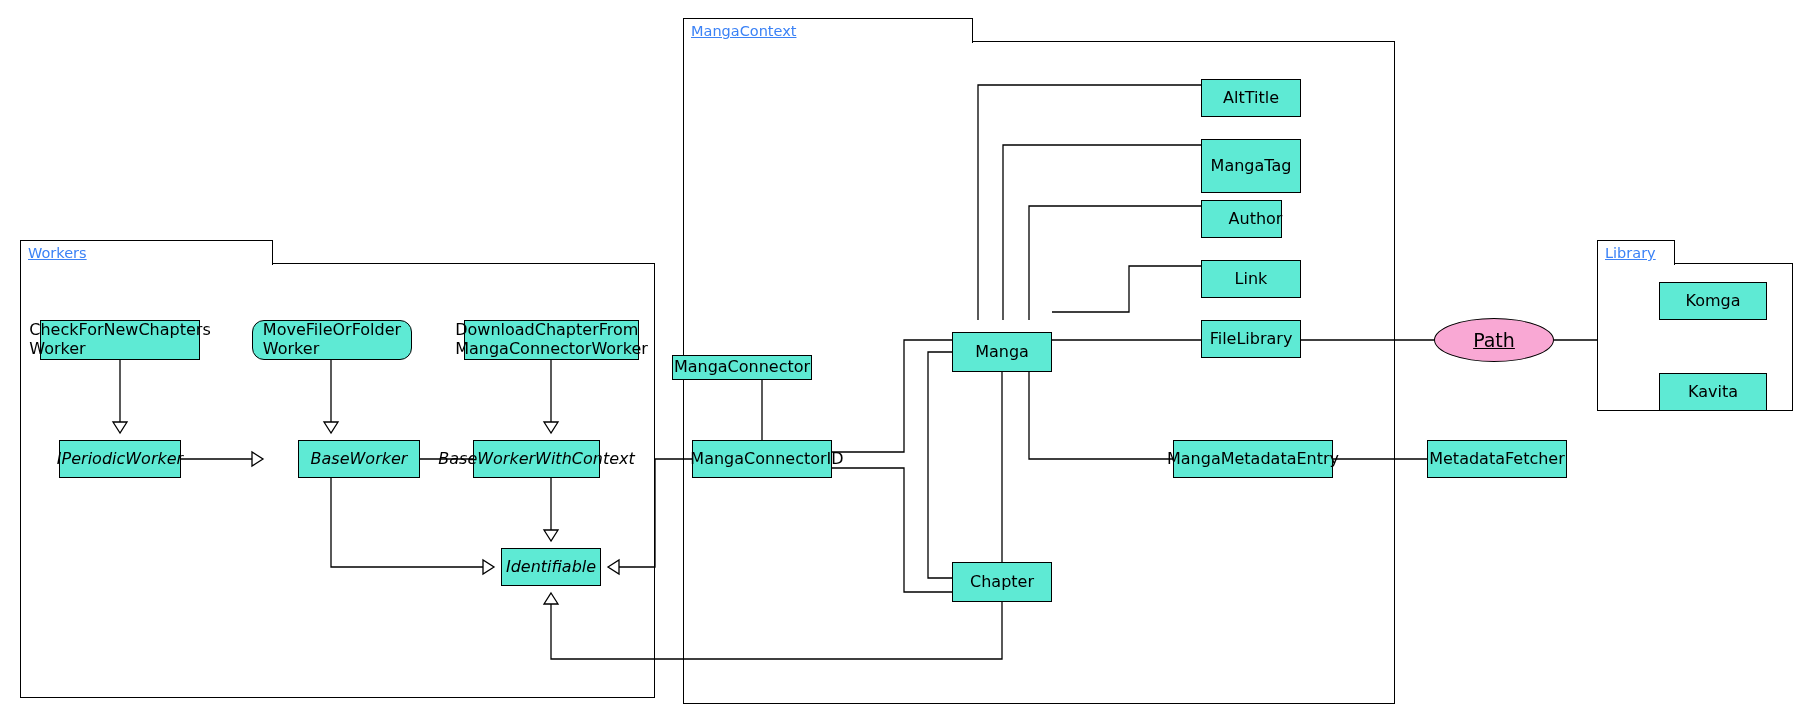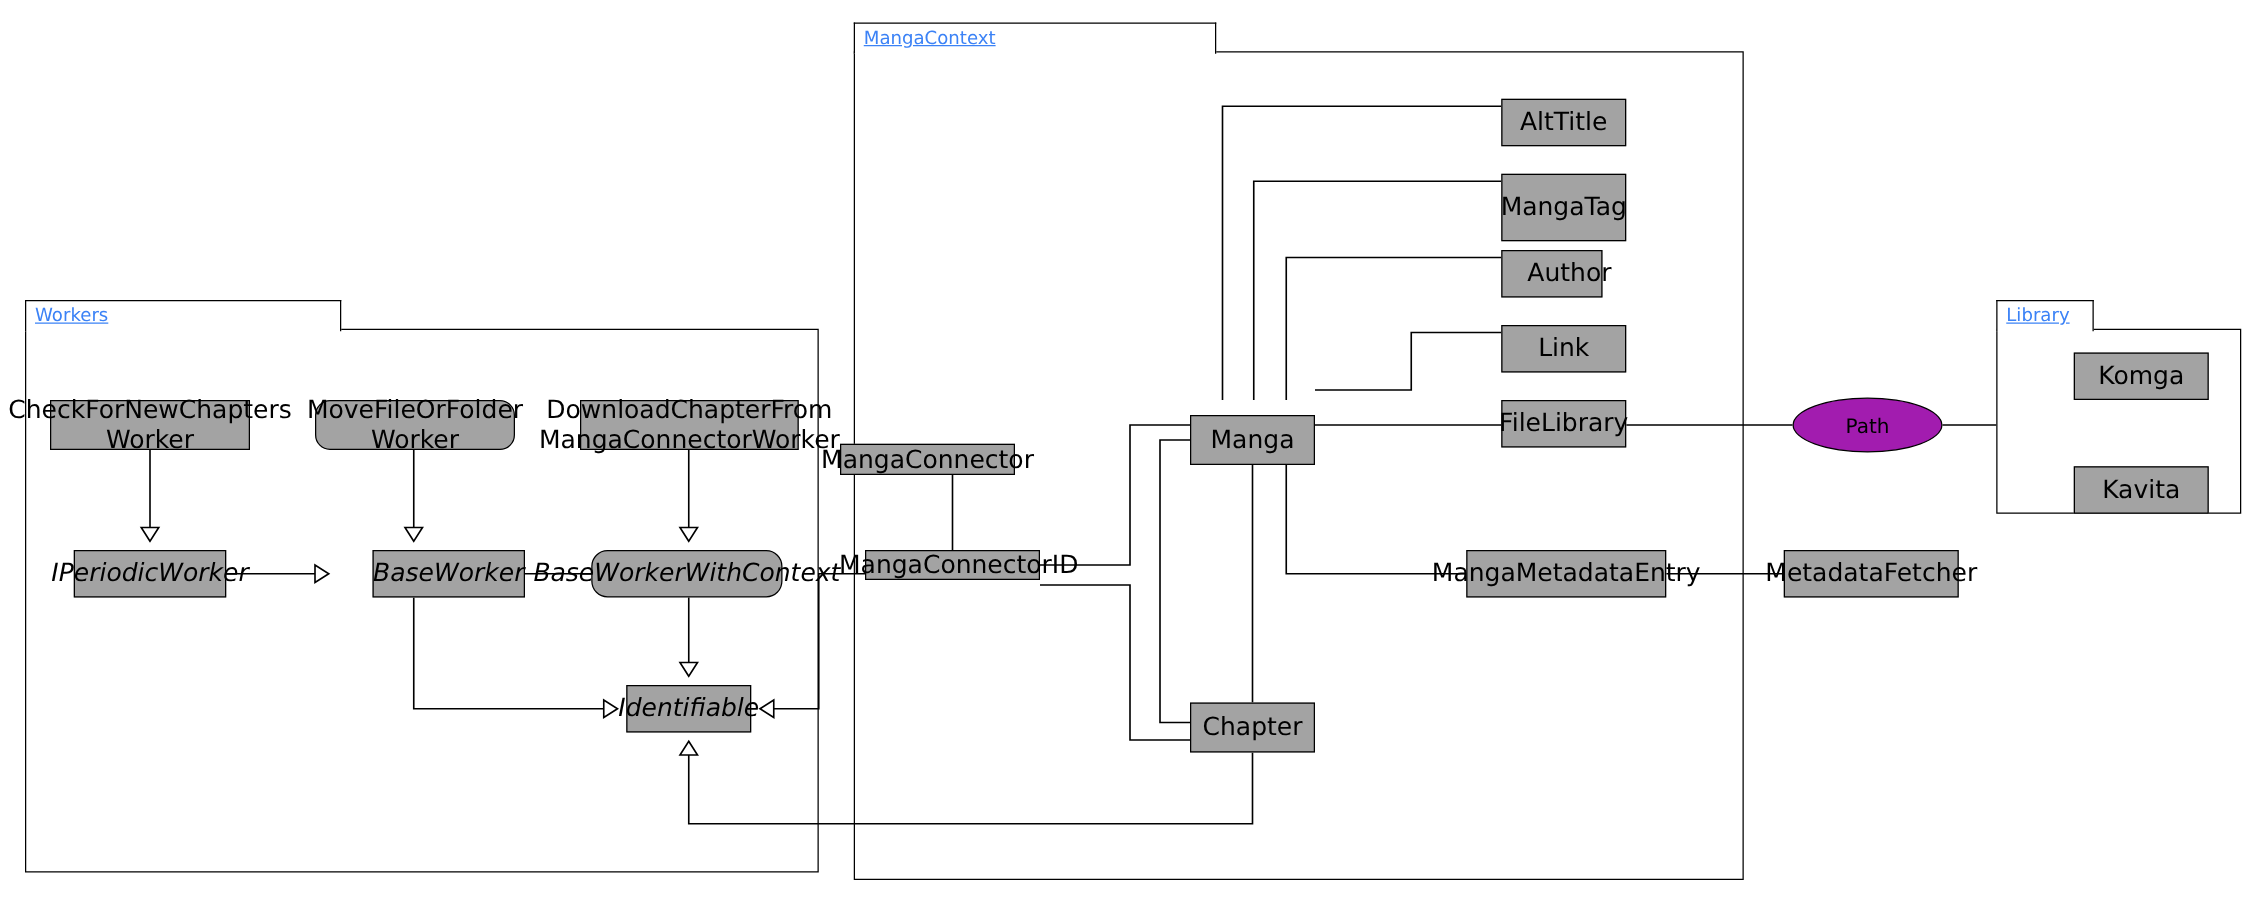--- a/index.html
+++ b/index.html
@@ -23,26 +23,25 @@
     left: 0;
     top: 0;
     width: 1800px;
     height: 720px;
     pointer-events: none;
   }
   .node {
     position: absolute;
     box-sizing: border-box;
     border: 1.3px solid #000000;
-    background: #a3a3a3;
+    background: #5eead4;
     display: flex;
     align-items: center;
     justify-content: center;
-    text-align: center;
-    font-size: 20px;
+    font-size: 16px;
     line-height: 1.18;
     color: #000000;
     white-space: pre-line;
     z-index: 3;
   }
   .node.abstract {
     font-style: italic;
   }
   .pkg-tab {
     position: absolute;
@@ -63,27 +62,28 @@
     box-sizing: border-box;
     border: 1.3px solid #000000;
     background: transparent;
     z-index: 1;
   }
   .ellipse-node {
     position: absolute;
     box-sizing: border-box;
     border: 1.3px solid #000000;
     border-radius: 50%;
-    background: #a21caf;
+    background: #f9a8d4;
     display: flex;
     align-items: center;
     justify-content: center;
-    font-size: 16px;
+    font-size: 19px;
     color: #000000;
     z-index: 3;
+    text-decoration: underline;
   }
 </style>
 </head>
 <body>
 
 <div id="canvas">
 
   <svg id="edges" viewBox="0 0 1800 720" xmlns="http://www.w3.org/2000/svg">
       <g>
         <polyline points="120,360 120,422" fill="none" stroke="#000000" stroke-width="1.3" stroke-linecap="butt" stroke-linejoin="miter"></polyline>
@@ -175,24 +175,24 @@
     </div>
   <div id="node-layer">
       <div class="node" style="left: 40px; top: 320px; width: 160px; height: 40px;">CheckForNewChapters
 Worker</div>
       <div class="node" style="left: 252px; top: 320px; width: 160px; height: 40px; border-radius: 12px;">MoveFileOrFolder
 Worker</div>
       <div class="node" style="left: 464px; top: 320px; width: 175px; height: 40px;">DownloadChapterFrom
 MangaConnectorWorker</div>
       <div class="node abstract" style="left: 59px; top: 440px; width: 122px; height: 38px;">IPeriodicWorker</div>
       <div class="node abstract" style="left: 270px; top: 440px; width: 122px; height: 38px; margin-left: 28px;">BaseWorker</div>
-      <div class="node abstract" style="left: 473px; top: 440px; width: 153px; height: 38px; border-radius: 13px;">BaseWorkerWithContext</div>
+      <div class="node abstract" style="left: 473px; top: 440px; width: 127px; height: 38px;">BaseWorkerWithContext</div>
       <div class="node abstract" style="left: 501px; top: 548px; width: 100px; height: 38px;">Identifiable</div>
       <div class="node" style="left: 672px; top: 320px; width: 140px; height: 25px; margin-top: 35px;">MangaConnector</div>
-      <div class="node" style="left: 692px; top: 440px; width: 140px; height: 24px; padding-left: 10px;">MangaConnectorID</div>
+      <div class="node" style="left: 692px; top: 440px; width: 140px; height: 38px; padding-left: 10px;">MangaConnectorID</div>
       <div class="node" style="left: 952px; top: 332px; width: 100px; height: 40px;">Manga</div>
       <div class="node" style="left: 952px; top: 562px; width: 100px; height: 40px;">Chapter</div>
       <div class="node" style="left: 1201px; top: 79px; width: 100px; height: 38px;">AltTitle</div>
       <div class="node" style="left: 1201px; top: 139px; width: 100px; height: 54px;">MangaTag</div>
       <div class="node" style="left: 1201px; top: 200px; width: 81px; height: 38px; padding-left: 28px;">Author</div>
       <div class="node" style="left: 1201px; top: 260px; width: 100px; height: 38px;">Link</div>
       <div class="node" style="left: 1201px; top: 320px; width: 100px; height: 38px;">FileLibrary</div>
       <div class="node" style="left: 1173px; top: 440px; width: 160px; height: 38px;">MangaMetadataEntry</div>
       <div class="node" style="left: 1427px; top: 440px; width: 140px; height: 38px;">MetadataFetcher</div>
       <div class="node" style="left: 1659px; top: 282px; width: 108px; height: 38px;">Komga</div>

